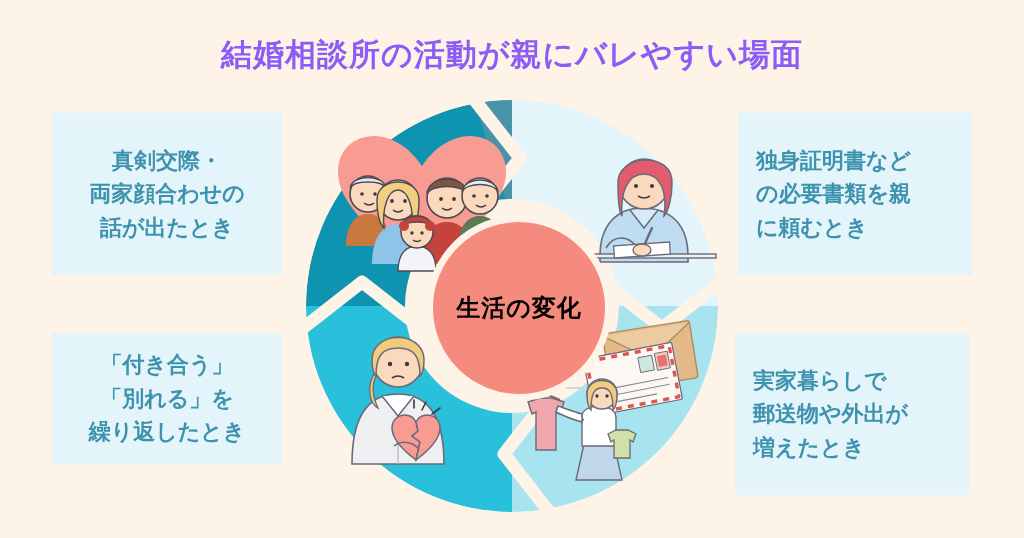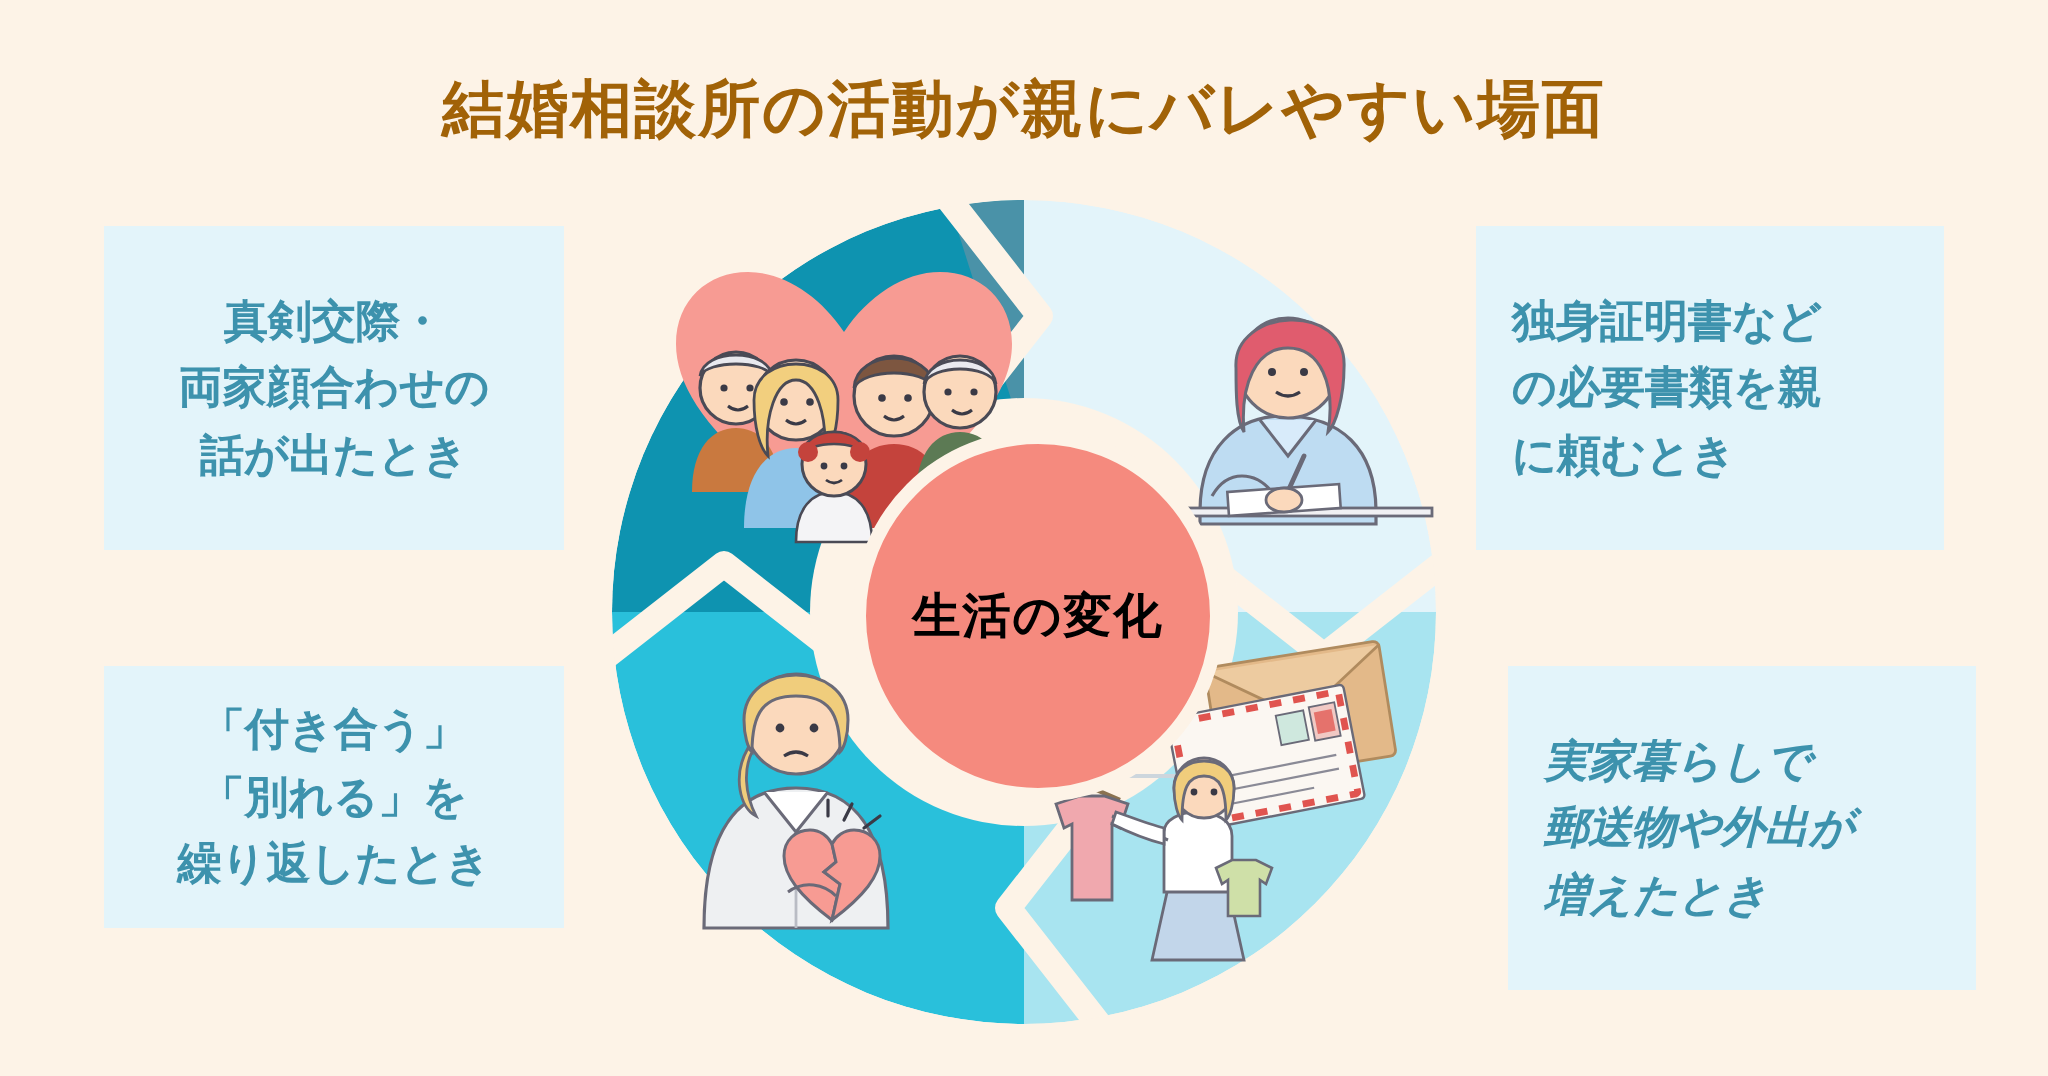--- a/index.html
+++ b/index.html
@@ -9,21 +9,21 @@
     font-family:"Liberation Sans","DejaVu Sans",sans-serif;
     overflow:hidden;position:relative;
   }
   .stage{position:absolute;inset:0;}
 
   
   .title{
     position:absolute;left:0;right:0;top:34px;
     text-align:center;
     font-size:31px;font-weight:bold;
-    color:#a16207;
+    color:#8b5cf6;
     letter-spacing:1px;
     white-space:nowrap;
   }
 
   
   .box{
     position:absolute;
     background:#e3f4fa;
     color:#3d92ad;
     font-size:22px;font-weight:bold;
@@ -31,21 +31,21 @@
     display:flex;flex-direction:column;justify-content:center;
     box-sizing:border-box;
   }
   .box .ln{display:block;white-space:nowrap;}
   .box.center-al{text-align:left;align-items:center;padding:0 8px;}
   .box.left-al{text-align:left;align-items:flex-start;padding-left:18px;}
 
   #box-tl{left:52px;top:113px;width:230px;height:162px;}
   #box-bl{left:52px;top:333px;width:230px;height:131px;}
   #box-tr{left:738px;top:113px;width:234px;height:162px;}
-  #box-br{left:754px;top:333px;width:234px;height:162px;font-style:italic;}
+  #box-br{left:735px;top:333px;width:234px;height:162px;}
 
   
   .wheel{position:absolute;left:306px;top:100px;width:412px;height:412px;}
   .wheel svg{display:block;width:412px;height:412px;overflow:visible;}
 
   
   .center-hub{
     position:absolute;
     left:426px;top:215px;width:186px;height:186px;
     border-radius:50%;

